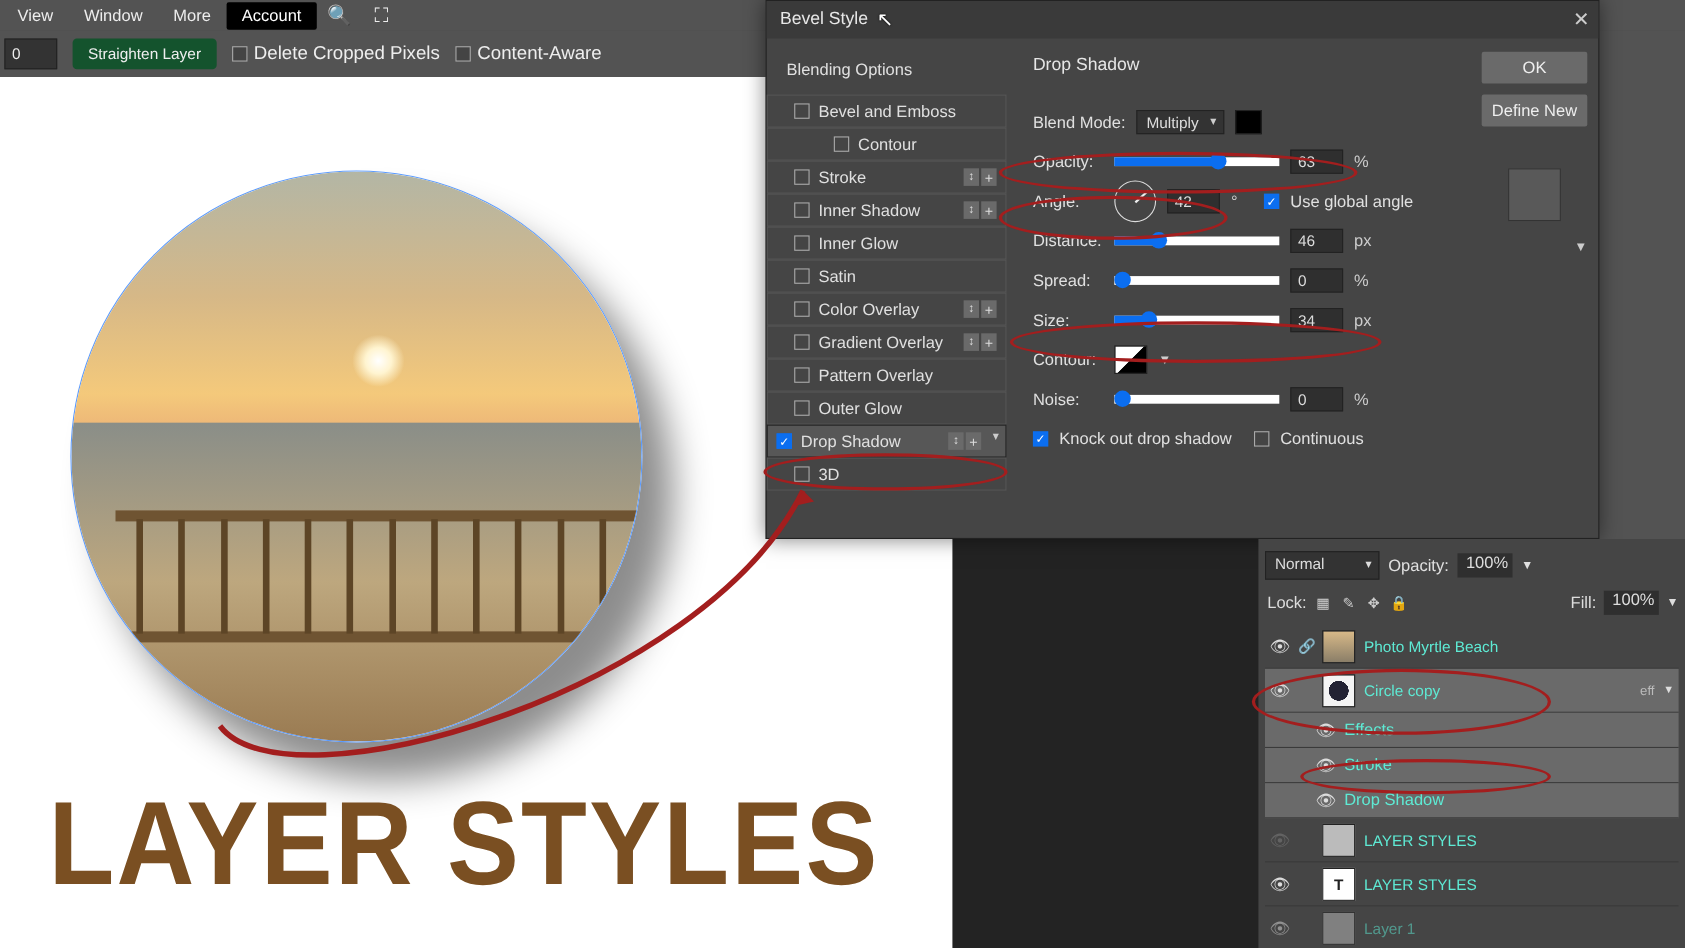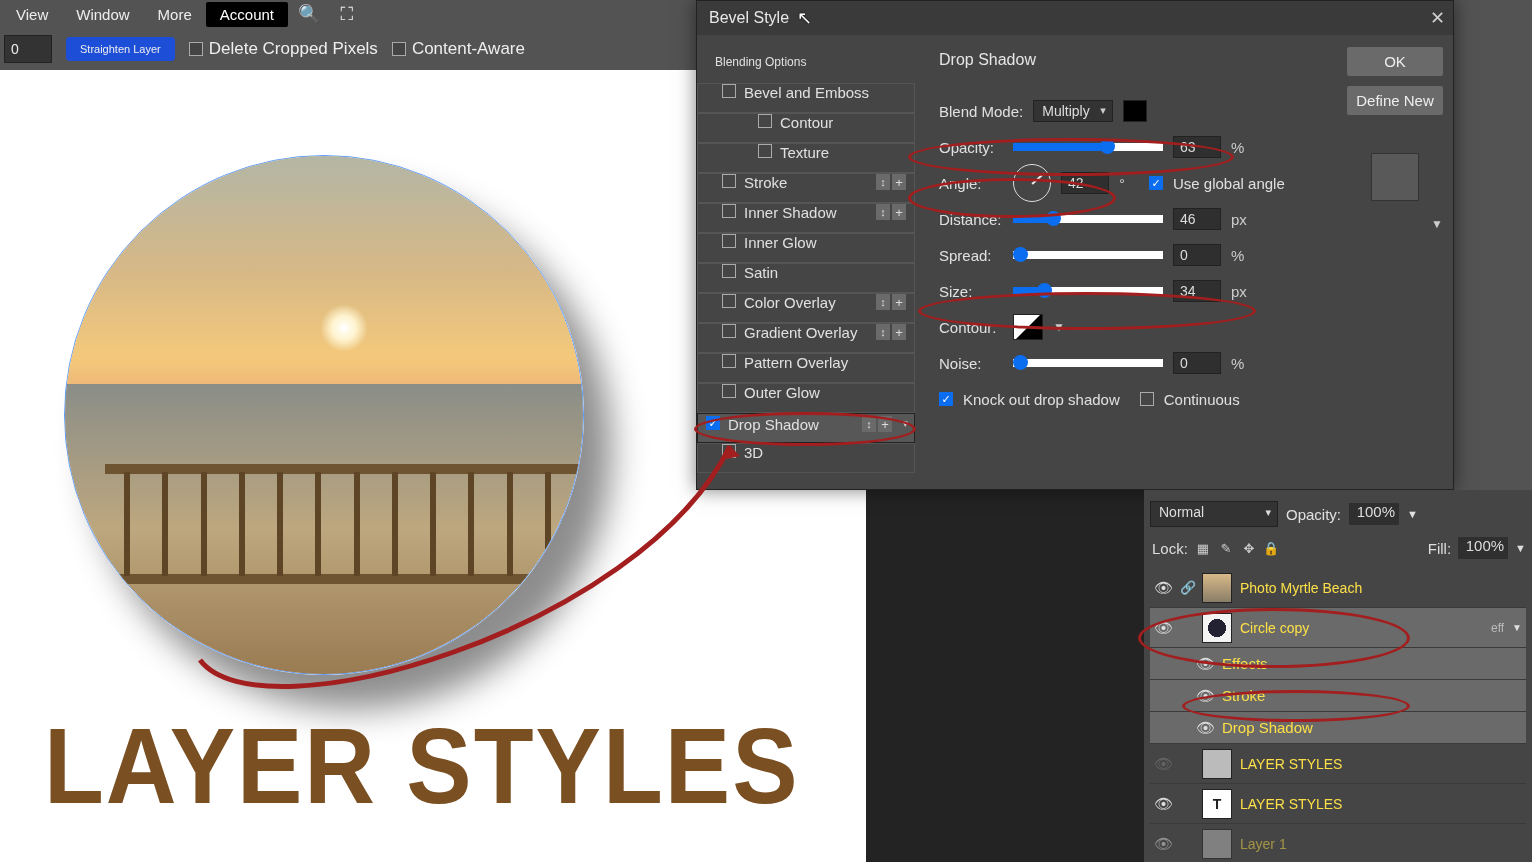--- a/index.html
+++ b/index.html
@@ -3,40 +3,40 @@
 <meta charset="utf-8">
 <style>
 *{box-sizing:border-box;margin:0;padding:0;font-family:Arial,sans-serif;-webkit-user-select:none;user-select:none}
 body{background:#535353;width:1532px;height:862px;overflow:hidden;position:relative;color:#ddd;font-size:14px}
 .menubar{background:#535353;height:28px;display:flex;align-items:center;padding:0 2px;gap:0}
 .menubar span{padding:4px 14px;color:#eee;font-size:15px}
 .menubar .acct{background:#000000;color:#fff;border-radius:2px}
 .menubar .icon{padding:4px 10px;font-size:18px}
 .optbar{background:#535353;height:42px;display:flex;align-items:center;padding:0 4px;gap:14px}
 .numbox{background:#333;border:1px solid #222;width:48px;height:28px;color:#eee;padding:0 6px;font-size:14px}
-.pillbtn{background:#1d4ed8;color:#eee;padding:6px 14px;border-radius:4px;font-size:11px}
+.pillbtn{background:#14532d;color:#eee;padding:6px 14px;border-radius:4px;font-size:14px}
 .chk{display:flex;align-items:center;gap:6px;font-size:17px;color:#eee}
 .chk .box{width:14px;height:14px;border:1px solid #aaa;background:#444}
 .canvas{position:absolute;left:0;top:70px;width:866px;height:792px;background:#fff}
 .circle{position:absolute;left:64px;top:85px;width:520px;height:520px;border-radius:50%;border:1.2px solid #5b9bff;overflow:hidden;box-shadow:28px 34px 34px rgba(0,0,0,0.45)}
 .sky{position:absolute;inset:0;background:linear-gradient(to bottom,#b3b6a5 0%,#d6b887 22%,#f4c97b 39%,#eeb978 44%,#8a8e88 44.1%,#bda77e 72%,#9a7b52 100%)}
 .sun{position:absolute;left:255px;top:148px;width:48px;height:48px;border-radius:50%;background:radial-gradient(circle,#fff 0%,#fff4d0 35%,rgba(255,244,208,0) 70%)}
 .rail{position:absolute;left:40px;right:0;bottom:60px;height:150px}
 .rail .top{position:absolute;left:0;right:0;top:0;height:10px;background:#6f5432}
 .rail .bot{position:absolute;left:0;right:0;bottom:30px;height:10px;background:#6f5432}
 .rail .post{position:absolute;top:8px;bottom:38px;width:6px;background:#5d4526}
 .bigtxt{position:absolute;left:44px;top:640px;font-size:98px;font-weight:900;color:#7a4f22;letter-spacing:2px;transform:scaleY(1.1);white-space:nowrap}
 .darkcol{position:absolute;left:866px;top:70px;width:280px;height:792px;background:#232323}
 .dialog{position:absolute;left:696px;top:0;width:758px;height:490px;background:#454545;border:1px solid #222;box-shadow:0 0 18px rgba(0,0,0,0.5)}
 .dlg-title{background:#3a3a3a;height:34px;display:flex;align-items:center;padding:0 12px;font-size:16px;color:#e8e8e8;position:relative}
 .dlg-close{position:absolute;right:8px;top:6px;font-size:18px;color:#ccc}
 .dlg-body{display:flex;height:calc(100% - 34px)}
 .effcol{width:218px;padding:10px 0 0 0}
-.effcol .hdr{color:#e0e0e0;font-size:12px;padding:10px 18px 14px}
-.effrow{display:flex;height:30px;padding:0 8px 0 24px;border:1px solid #555;position:relative}
+.effcol .hdr{color:#e0e0e0;font-size:15px;padding:10px 18px 14px}
+.effrow{display:flex;align-items:center;height:30px;padding:0 8px 0 24px;border:1px solid #555;position:relative}
 .effrow.inset{padding-left:60px}
 .effrow .c{width:14px;height:14px;border:1px solid #aaa;margin-right:8px;display:flex;align-items:center;justify-content:center;font-size:11px;color:#fff}
 .effrow .c.on{background:#0b6ef0;border-color:#0b6ef0}
 .effrow .lbl{color:#e0e0e0;font-size:15px;flex:1}
 .effrow.sel{background:#575757}
 .effrow .arr{width:14px;height:16px;background:#6a6a6a;margin-left:2px;display:flex;align-items:center;justify-content:center;font-size:11px;color:#ddd}
 .effrow .plus{width:14px;height:16px;background:#6a6a6a;margin-left:2px;display:flex;align-items:center;justify-content:center;font-size:13px;color:#ddd}
 .propcol{flex:1;padding:16px 18px 0 24px;position:relative}
 .propcol .title{font-size:16px;color:#e6e6e6;margin-bottom:24px}
 .prow{display:flex;align-items:center;height:36px;gap:10px;color:#e0e0e0;font-size:15px}
@@ -52,33 +52,33 @@
 .angdial{width:38px;height:38px;border:1.5px solid #ddd;border-radius:50%;position:relative}
 .angdial .hand{position:absolute;left:50%;top:50%;width:16px;height:1.5px;background:#eee;transform-origin:0 50%;transform:rotate(-42deg)}
 .contour{width:30px;height:26px;background:linear-gradient(135deg,#fff 49%,#000 51%);border:1px solid #222}
 .btncol{width:116px;padding:12px 10px;display:flex;flex-direction:column;gap:10px}
 .dbtn{background:#6a6a6a;color:#eee;text-align:center;padding:6px 0;border-radius:2px;font-size:15px}
 .prevsw{margin-top:28px;width:48px;height:48px;background:#595959;border:1px solid #333;align-self:center;position:relative}
 .prevsw:before{content:"";position:absolute;right:-4px;bottom:-4px;width:48px;height:48px;background:#4a4a4a;z-index:-1}
 .tri{align-self:flex-end;margin-top:6px;font-size:12px;color:#ccc}
 .layerspanel{position:absolute;left:1144px;top:490px;right:0;bottom:0;background:#454545;padding:6px 6px 0}
 .lp-row{display:flex;align-items:center;height:36px;gap:8px;font-size:15px;color:#e0e0e0}
-.bmode{background:#333;border:1px solid #222;width:128px;height:26px;padding:2px 22px 2px 8px;position:relative;font-size:14px;color:#ddd}
+.bmode{background:#333;border:1px solid #222;width:104px;height:26px;padding:2px 22px 2px 8px;position:relative;font-size:14px;color:#ddd}
 .bmode:after{content:"▾";position:absolute;right:6px;top:4px;font-size:11px}
 .pct{background:#2f2f2f;border:none;width:50px;height:22px;color:#ddd;text-align:right;padding-right:4px}
 .lockrow{display:flex;align-items:center;gap:7px;height:32px;font-size:15px;color:#ddd;padding-left:2px}
 .lockrow .ic{width:16px;height:16px;display:flex;align-items:center;justify-content:center;font-size:13px;color:#ccc}
 .layers{margin-top:4px}
 .layer{display:flex;align-items:center;height:40px;gap:8px;padding:0 4px;border-bottom:1px solid #3a3a3a}
 .layer.sub{padding-left:46px;height:32px;font-size:15px}
 .layer .eye{width:18px;font-size:15px;color:#ddd;text-align:center}
 .layer .link{width:14px;font-size:13px;color:#bbb}
 .layer .thumb{width:30px;height:30px;background:#bbb;border:1px solid #222}
 .layer.sel2{background:#6a6a6a}
-.layer .nm{flex:1;color:#fde047}
+.layer .nm{flex:1;color:#5eead4}
 .layer .eff{font-size:12px;color:#bbb}
 .annot{position:absolute;border:3.5px solid #a31e1e;border-radius:50%;pointer-events:none}
 .curvesvg{position:absolute;pointer-events:none}
 .cursor{position:absolute;font-size:18px;color:#fff;text-shadow:0 0 2px #000}
 .checker{background-image:linear-gradient(45deg,#ccc 25%,transparent 25%),linear-gradient(-45deg,#ccc 25%,transparent 25%),linear-gradient(45deg,transparent 75%,#ccc 75%),linear-gradient(-45deg,transparent 75%,#ccc 75%);background-size:12px 12px;background-position:0 0,0 6px,6px -6px,-6px 0;background-color:#fff}
 </style>
 </head>
 <body>
 
 <div class="menubar">
@@ -139,24 +139,20 @@
   <div class="effcol">
     <div class="hdr">Blending Options</div>
     <div class="effrow">
           <span class="c"></span>
           <span class="lbl">Bevel and Emboss</span>
         </div>
     <div class="effrow inset">
           <span class="c"></span>
           <span class="lbl">Contour</span>
         </div>
-    <div class="effrow inset">
-          <span class="c"></span>
-          <span class="lbl">Texture</span>
-        </div>
     <div class="effrow">
           <span class="c"></span>
           <span class="lbl">Stroke</span>
           <span class="arr">↕</span>
           <span class="plus">+</span>
         </div>
     <div class="effrow">
           <span class="c"></span>
           <span class="lbl">Inner Shadow</span>
           <span class="arr">↕</span>

